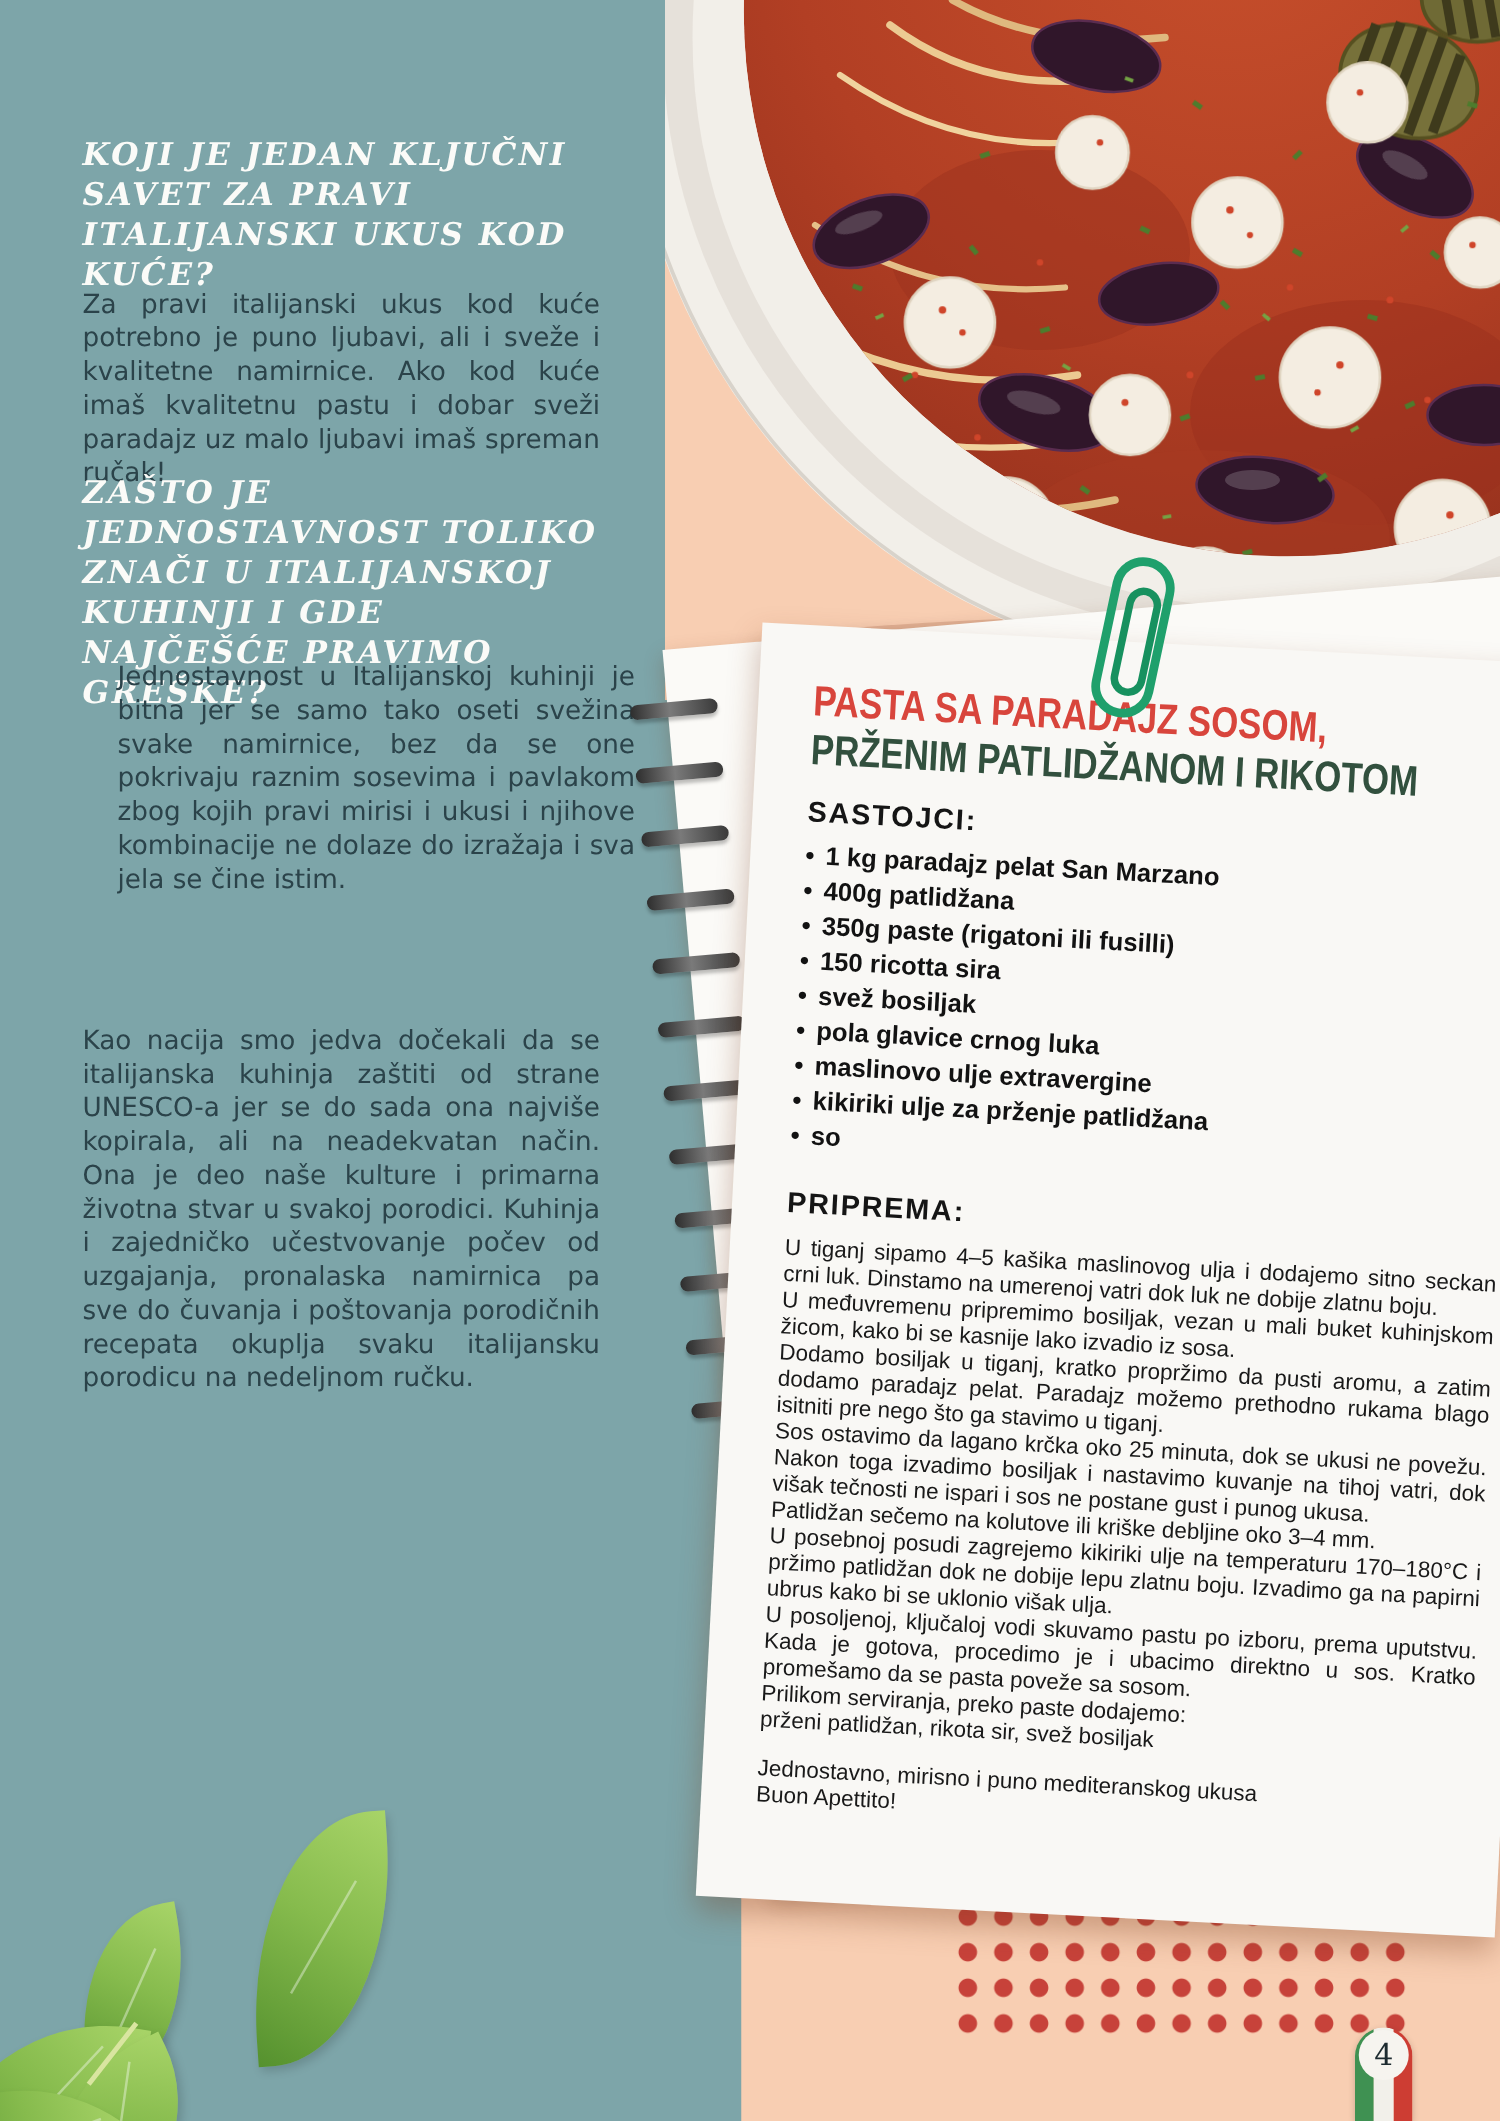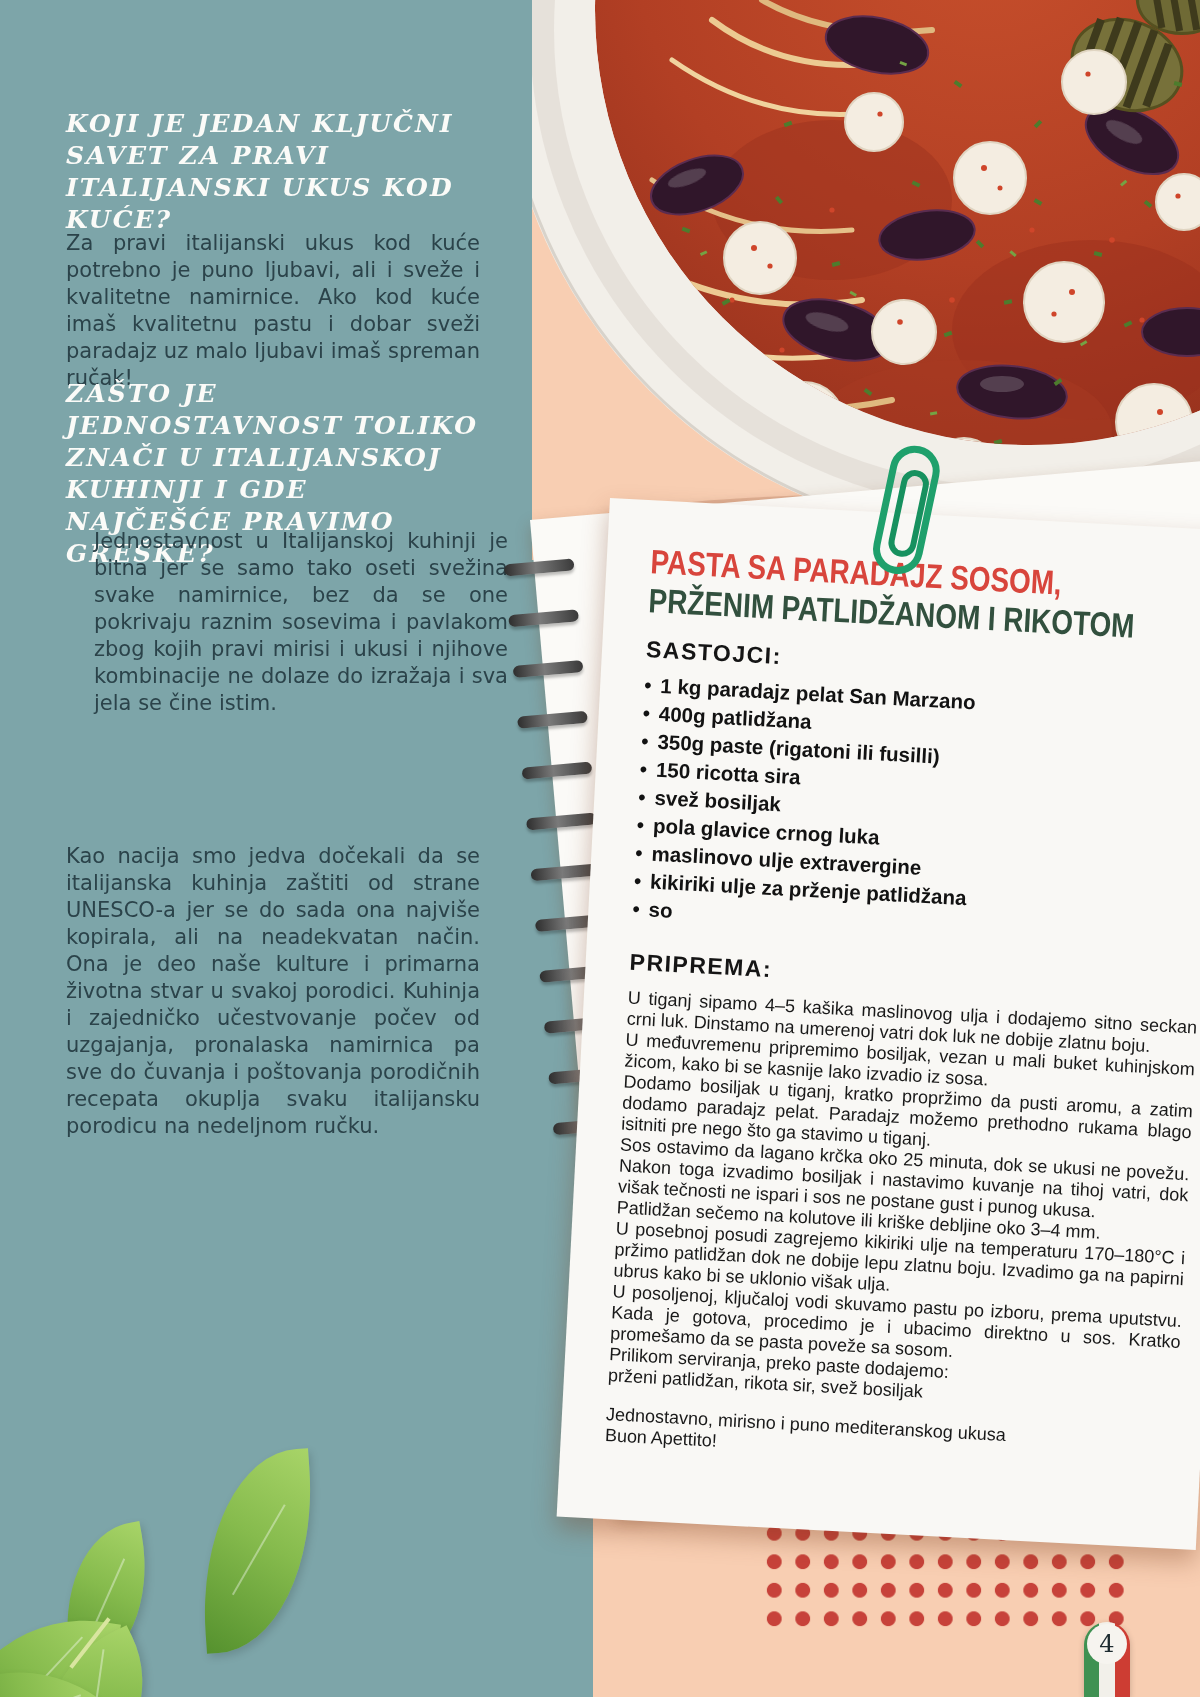--- a/index.html
+++ b/index.html
@@ -9,21 +9,21 @@
   
   .teal-col{position:absolute;left:0;top:0;width:593px;height:1697px;background:#7da5a9;z-index:1;}
 
   .q{position:absolute;left:66px;width:414px;color:#fbfbf8;
      font-family:"DejaVu Serif",serif;font-weight:bold;font-style:italic;
      font-size:25px;line-height:32px;letter-spacing:2px;z-index:2;}
   .a{position:absolute;left:66px;width:414px;color:#2b434a;
      font-size:21px;line-height:27px;text-align:justify;z-index:2;}
   .q1{top:108px;} .a1{top:230px;}
   .q2{top:378px;} .a2{top:528px;margin-left:28px;}
-  .q3{top:698px;width:390px;} .a3{top:843px;} .a3b{top:1132px;}
+  .q3{top:698px;width:390px;} .a3{top:819px;} .a3b{top:1132px;}
 
   
   .photo{position:absolute;left:532px;top:0;width:668px;height:560px;background:#f8ceb2;z-index:1;overflow:hidden;}
 
   
   .dots{position:absolute;left:760px;top:1519px;width:371px;height:114px;z-index:2;
         background-image:radial-gradient(circle,#c7423a 7px,transparent 7.8px);
         background-size:28.5px 28.5px;background-position:0 0;}
 
   

